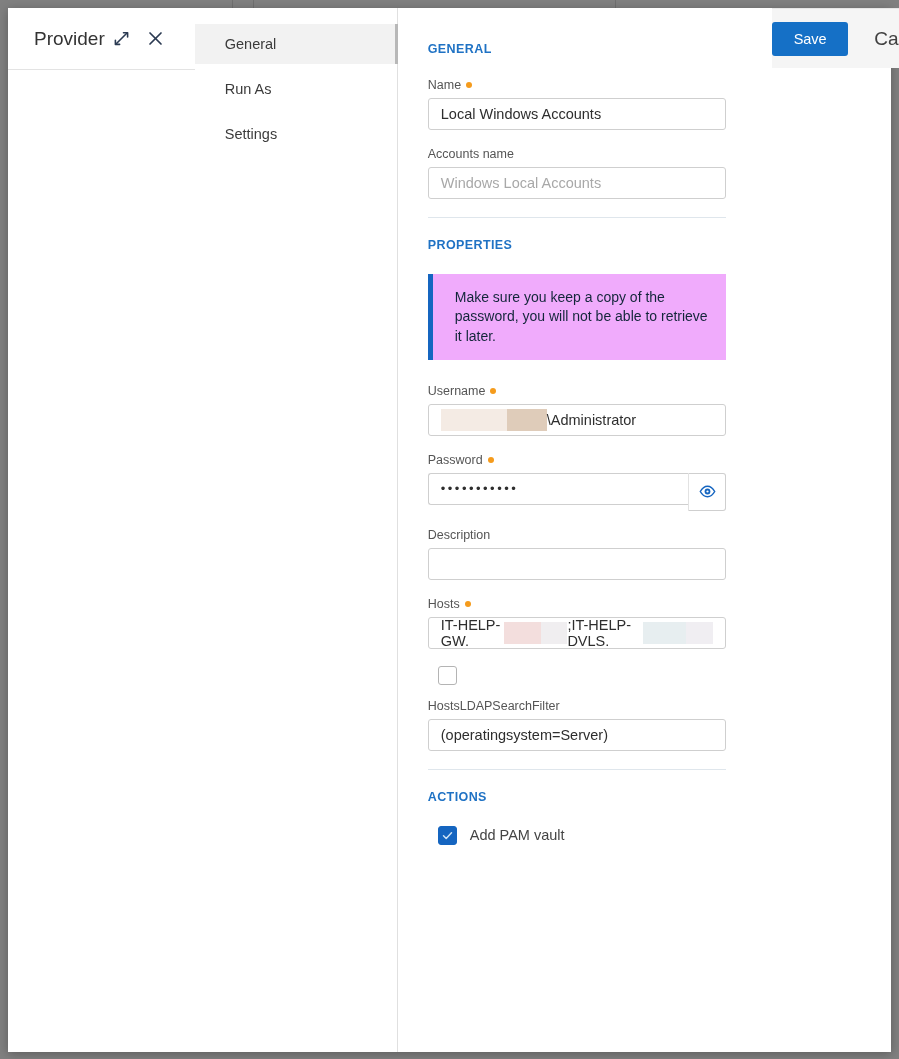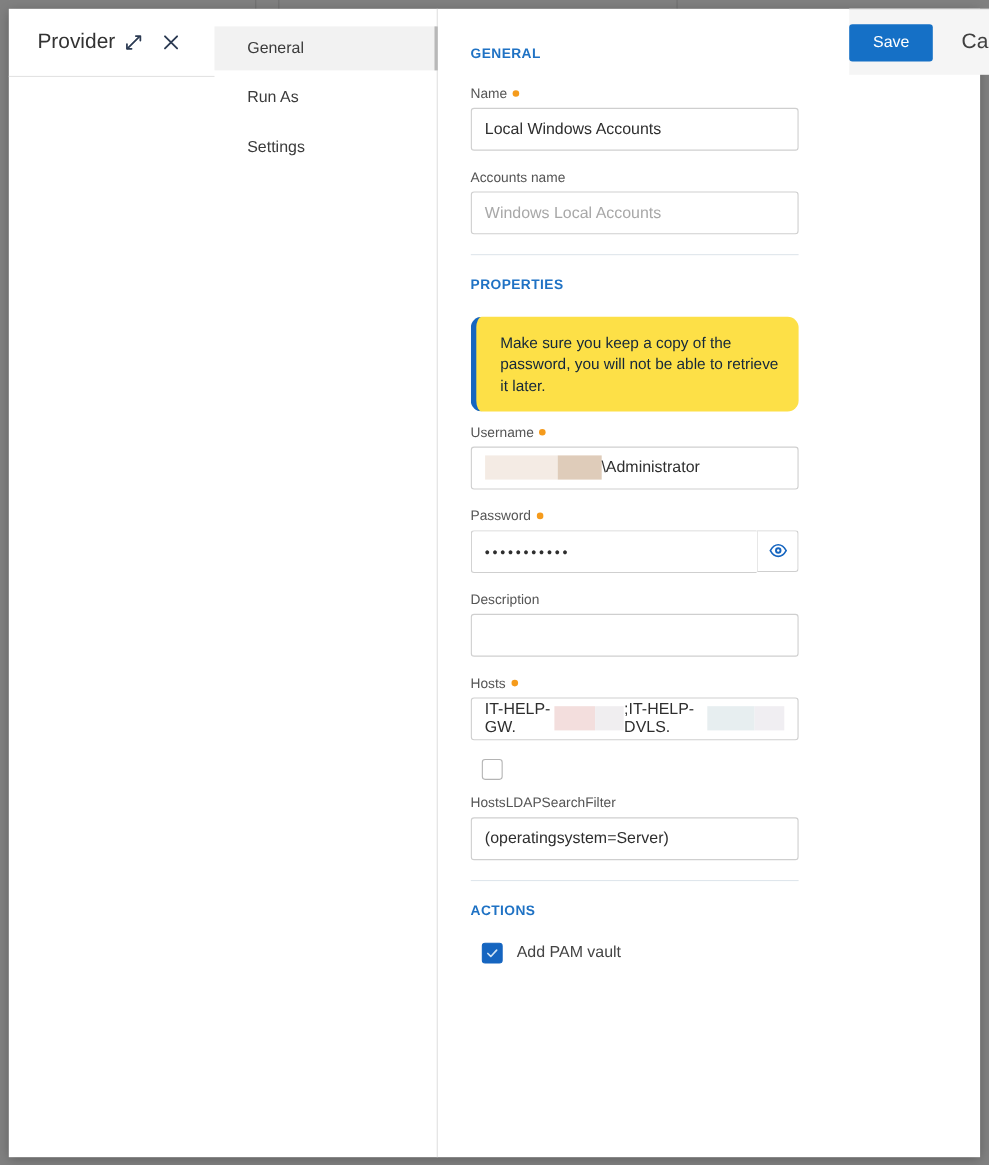--- a/index.html
+++ b/index.html
@@ -118,21 +118,21 @@
     align-items: center;
     gap: 5px;
   }
   .req-dot {
     width: 6px; height: 6px;
     border-radius: 50%;
     background: #f59b1c;
     display: inline-block;
   }
   .input {
-    height: 39px;
+    height: 32px;
     border: 1px solid #cfcfcf;
     border-radius: 3px;
     background: #ffffff;
     display: flex;
     align-items: center;
     padding: 0 12px;
     font-size: 14.5px;
     color: #2e2e2e;
     position: relative;
   }
@@ -152,28 +152,27 @@
     align-items: center;
     justify-content: center;
     cursor: pointer;
   }
 
   
   .redact { display: inline-block; height: 22px; vertical-align: middle; }
 
   
   .banner {
-    background: #fde047;
+    background: #f0abfc;
     border-left: 5px solid #1565c0;
     padding: 14px 18px 14px 22px;
     font-size: 14px;
     line-height: 1.38;
     color: #13263a;
-    margin-bottom: 12px;
-    border-radius: 10px;
+    margin-bottom: 24px;
   }
 
   .divider {
     border-top: 1px solid #dfe6ec;
     margin: 18px 0 0 0;
   }
 
   
   .cb-row {
     display: flex;

